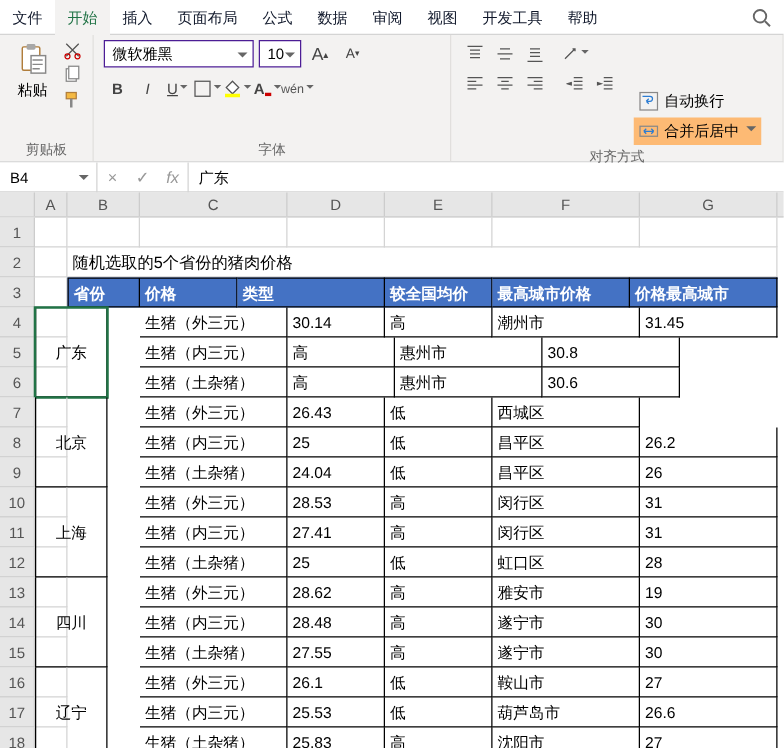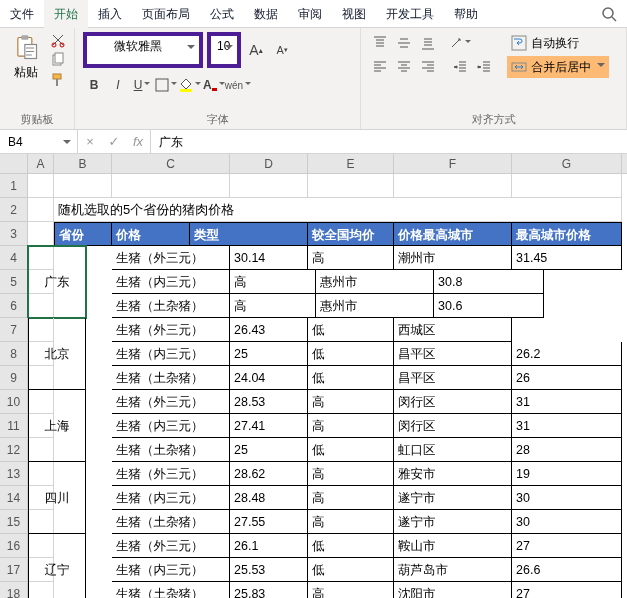--- a/index.html
+++ b/index.html
@@ -17,30 +17,30 @@
 .group { border-right: 1px solid #e1dfdd; padding: 4px 8px 2px 8px; display: flex; flex-direction: column; justify-content: space-between; }
 .group-label { text-align: center; color: #666; font-size: 11px; padding-top: 2px; }
 .group-body { display: flex; align-items: flex-start; gap: 6px; }
 
 .clip-big { display: flex; flex-direction: column; align-items: center; gap: 2px; padding: 2px 4px; }
 .clip-big svg { width: 28px; height: 28px; }
 .clip-small { display: flex; flex-direction: column; gap: 4px; }
 .clip-small svg { width: 16px; height: 16px; }
 
 .font-row1 { display: flex; align-items: center; gap: 4px; margin-bottom: 6px; }
-.font-select { background: #fff; border: 4px solid #4c1d95; height: 36px; line-height: 20px; padding: 0 16px 0 6px; font-size: 12px; position: relative; text-align: center; }
+.font-select { background: #fff; border: 1px solid #4c1d95; height: 22px; line-height: 20px; padding: 0 16px 0 6px; font-size: 12px; position: relative; }
 .font-select::after { content: ""; position: absolute; right: 4px; top: 9px; border: 4px solid transparent; border-top-color: #666; }
 .fs-name { width: 120px; }
 .fs-size { width: 34px; }
 .btn-sm { width: 22px; height: 22px; display: inline-flex; align-items: center; justify-content: center; color: #444; }
 .btn-sm.dd::after { content: ""; margin-left: 2px; border: 3px solid transparent; border-top-color: #666; }
 .font-row2 { display: flex; align-items: center; gap: 2px; }
 
 .align-grid { display: grid; grid-template-columns: repeat(3, 22px); grid-auto-rows: 22px; gap: 2px; }
-.align-side { display: flex; flex-direction: column; gap: 2px; margin-left: 6px; }
+.align-side { display: flex; flex-direction: column; gap: 2px; margin-left: 6px; margin-top: 38px; }
 .wrap-btn { display: flex; align-items: center; gap: 4px; height: 22px; padding: 0 4px; }
 .merge-btn { display: flex; align-items: center; gap: 4px; height: 22px; padding: 0 4px; background: #fdba74; }
 
 
 .fbar { display: flex; align-items: center; height: 24px; border-bottom: 1px solid #d4d4d4; background: #fff; }
 .namebox { width: 78px; border-right: 1px solid #d4d4d4; height: 24px; display: flex; align-items: center; padding: 0 4px 0 8px; position: relative; }
 .namebox::after { content: ""; position: absolute; right: 6px; top: 10px; border: 4px solid transparent; border-top-color: #666; }
 .fb-btns { display: flex; align-items: center; border-right: 1px solid #d4d4d4; height: 24px; }
 .fb-btns .b { width: 24px; text-align: center; color: #999; font-size: 13px; }
 .fb-input { flex: 1; padding: 0 8px; height: 24px; line-height: 24px; }
@@ -275,22 +275,22 @@
         <div class="cell cA"></div>
         <div class="cell cB title-cell" style="width: 568px; overflow: visible;">随机选取的5个省份的猪肉价格</div>
       </div>
       <div class="row">
         <div class="rowhdr">3</div>
         <div class="cell cA"></div>
         <div class="cell cB tb hdr first-col">省份</div>
         <div class="cell cD tb hdr">价格</div>
         <div class="cell cC tb hdr">类型</div>
         <div class="cell cE tb hdr">较全国均价</div>
+        <div class="cell cG tb hdr">最高城市价格</div>
         <div class="cell cF tb hdr">价格最高城市</div>
-        <div class="cell cG tb hdr">最高城市价格</div>
       </div>
       <div class="row" style="position: relative;">
         <div class="rowhdr">4</div>
         <div class="cell cA"></div>
         <div class="cell cB merge-v tb first-col active-cell" style="height: 72px; border-bottom: 1px solid rgb(0, 0, 0); position: absolute; left: 28px; top: 0px;">广东</div>
         <div class="cell cB" style="visibility: hidden;"></div>
         <div class="cell cC tb">生猪（外三元）</div>
         <div class="cell cD tb">30.14</div>
         <div class="cell cE tb">高</div>
         <div class="cell cF tb">潮州市</div>

